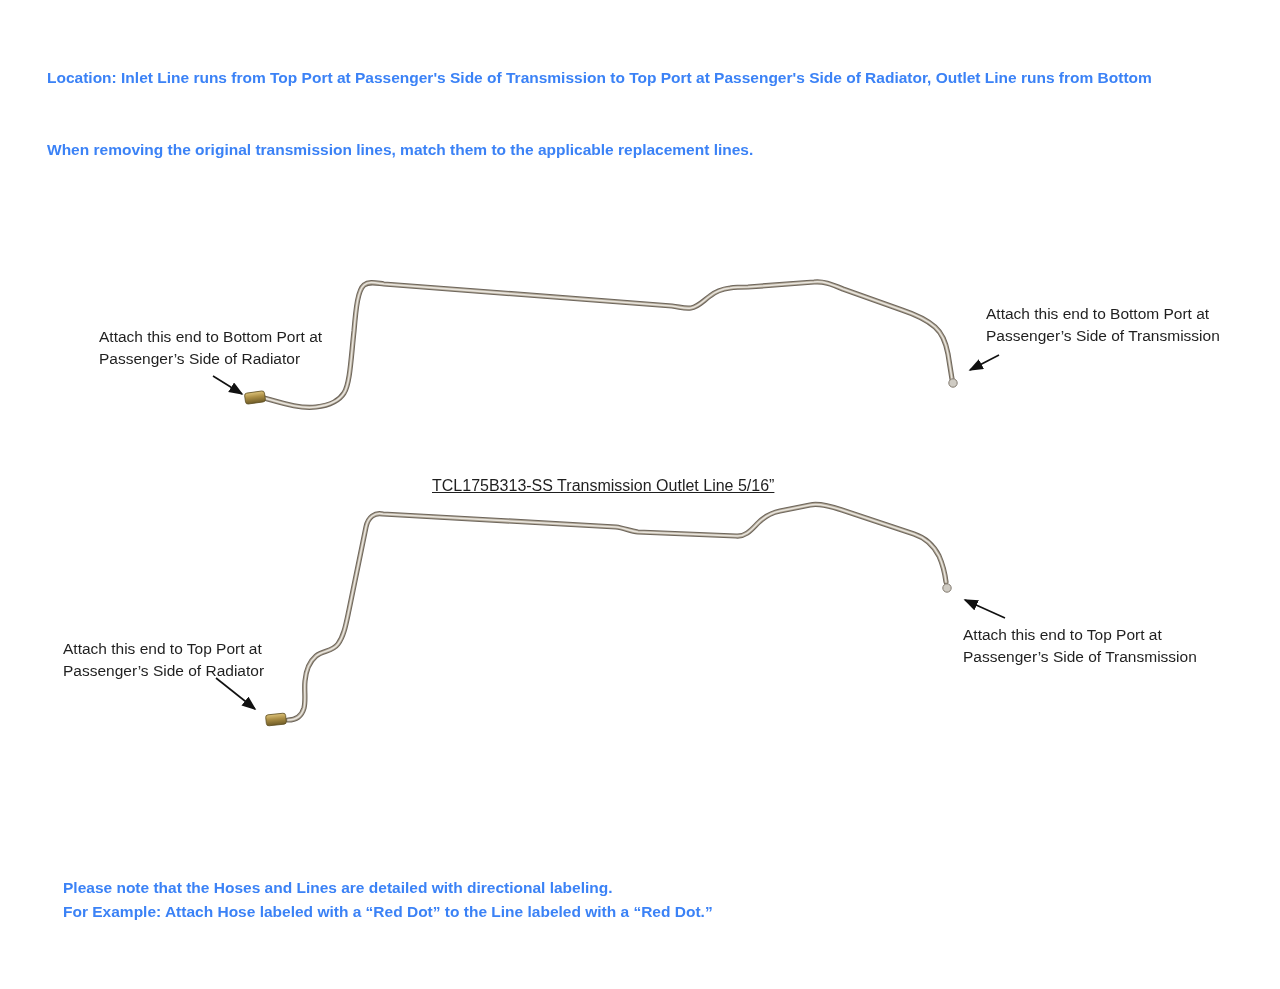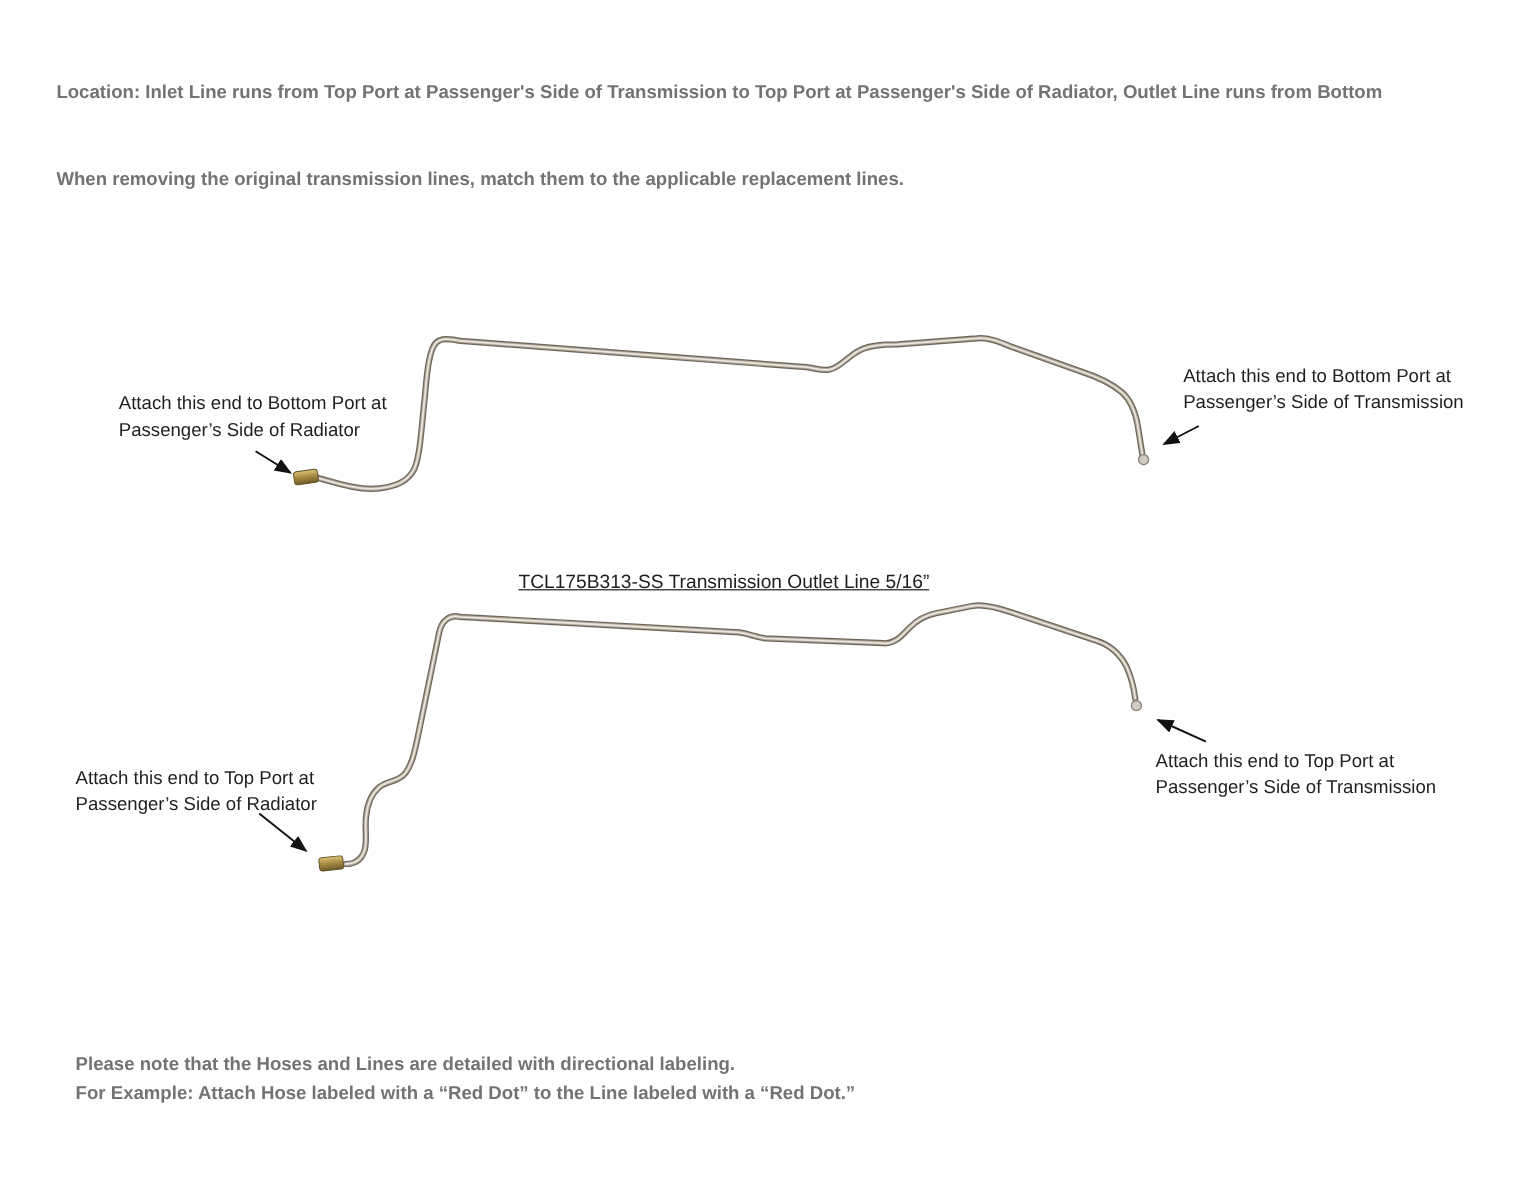--- a/index.html
+++ b/index.html
@@ -19,21 +19,21 @@
     font-size: 28px;
     font-weight: 700;
     letter-spacing: -0.4px;
     color: #141414;
     white-space: nowrap;
   }
   .body-bold {
     font-size: 15.5px;
     font-weight: 700;
     line-height: 23px;
-    color: #737373;
+    color: #3b82f6;
     white-space: nowrap;
   }
   .location { left: 47px; top: 66px; }
   .instruction { left: 47px; top: 138px; }
   .caption {
     font-size: 16px;
     font-weight: 400;
     color: #1f1f1f;
     white-space: nowrap;
   }

